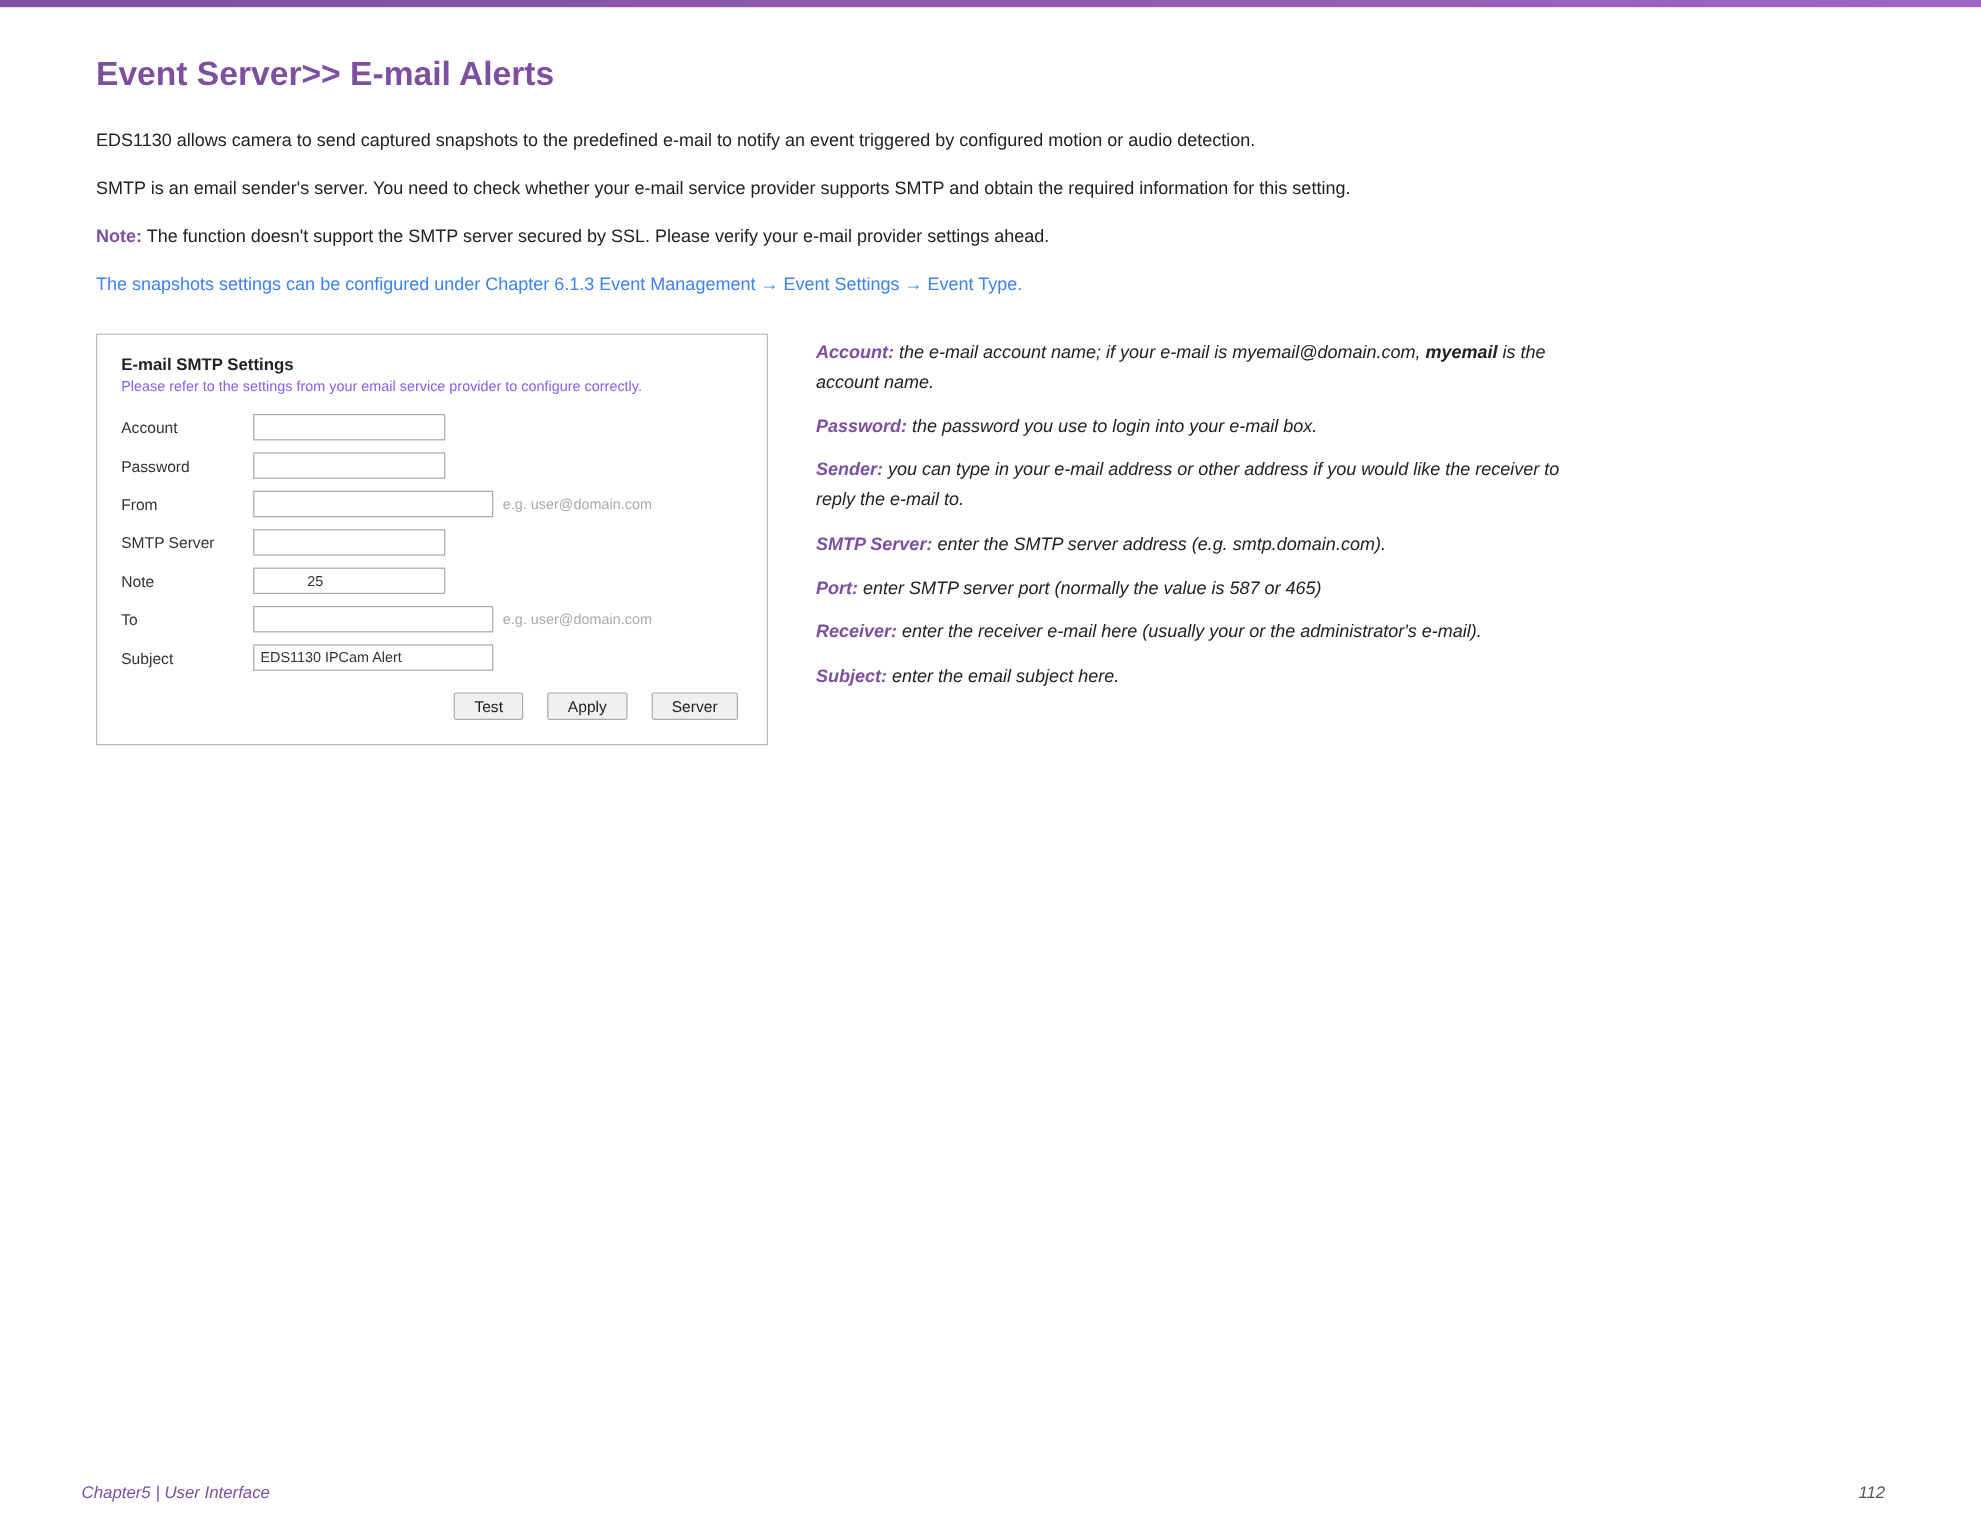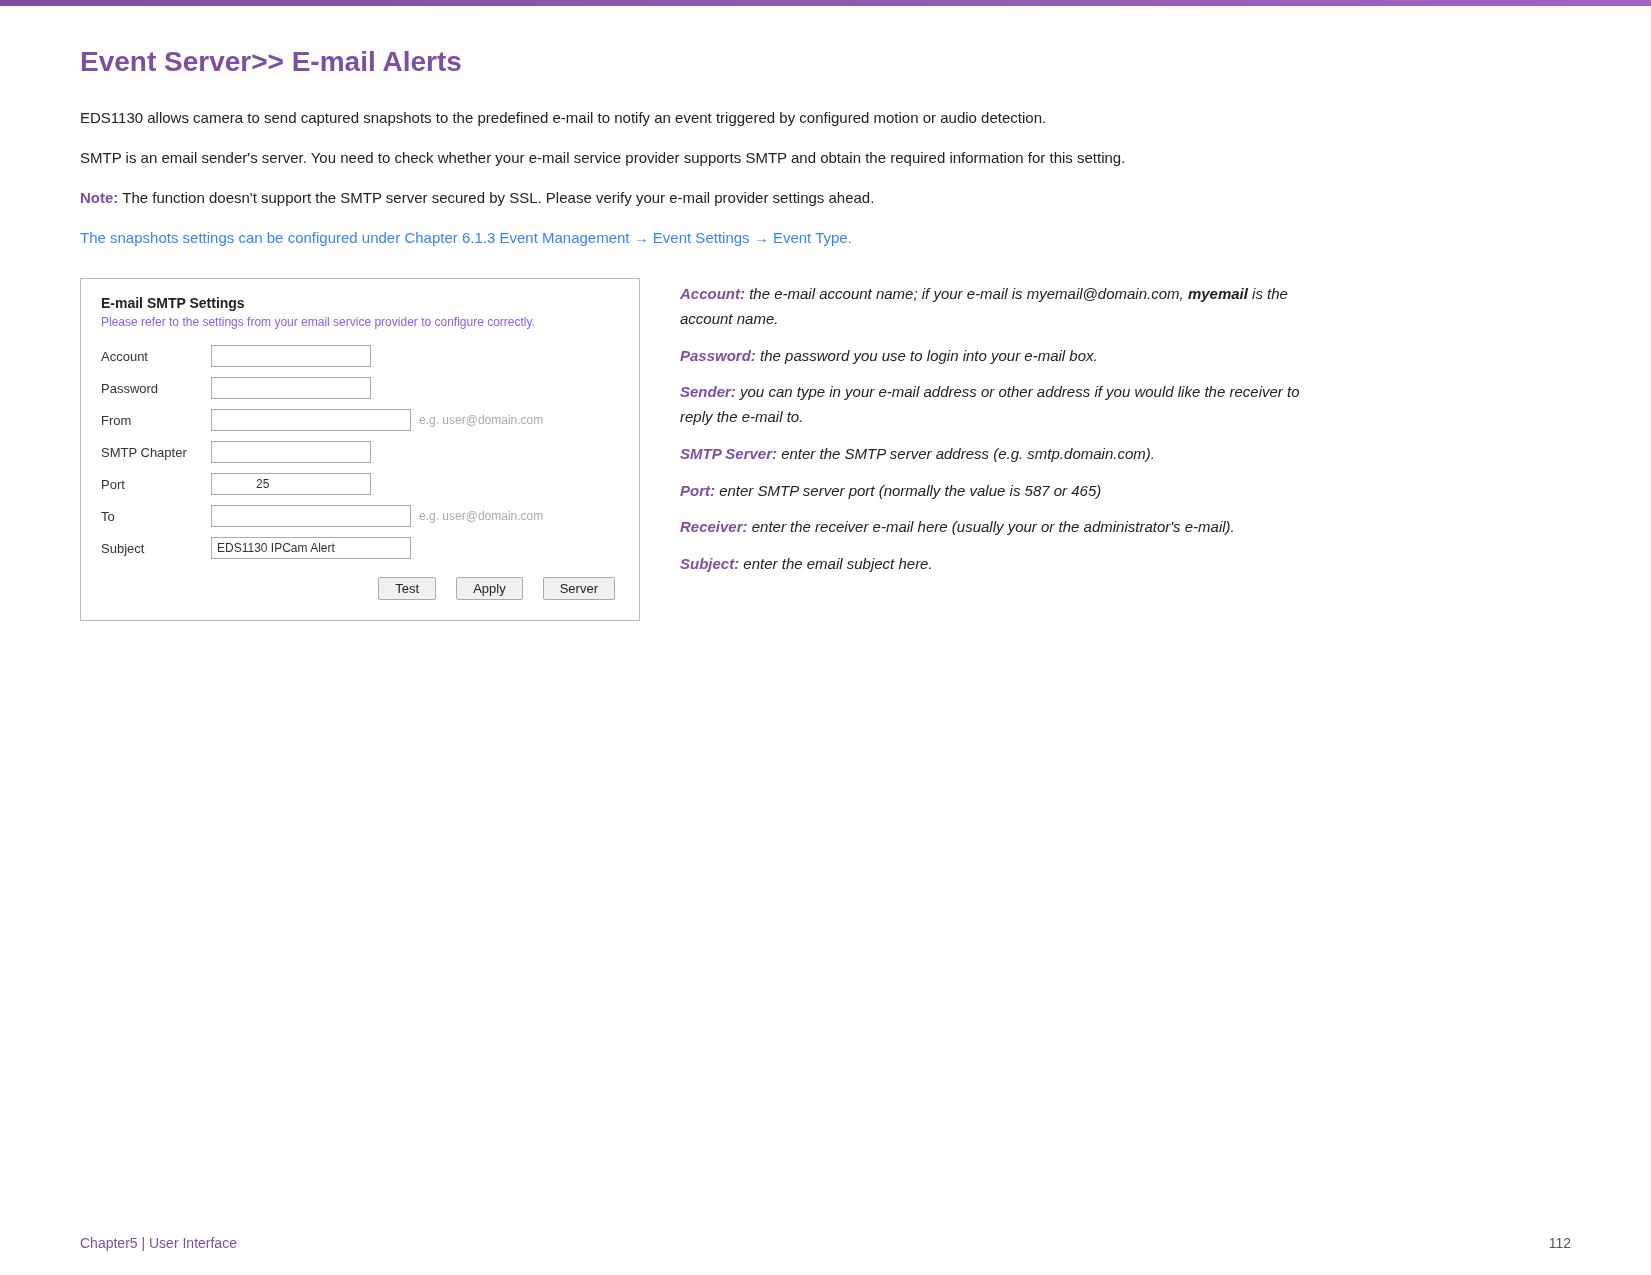--- a/index.html
+++ b/index.html
@@ -140,24 +140,25 @@
       max-width: 640px;
     }
     .desc-para .desc-label {
       color: #7c4fa0;
       font-weight: bold;
     }
     
     .page-footer {
       position: absolute;
       bottom: 24px;
-      left: 80px;
+      left: 68px;
       right: 80px;
       display: flex;
       justify-content: space-between;
+      font-style: italic;
     }
     .footer-left {
       font-size: 14px;
       color: #7c4fa0;
     }
     .footer-right {
       font-size: 14px;
       color: #555;
     }
   </style>
@@ -195,26 +196,26 @@
         <input class="smtp-form-input short" type="password" value="" style="">
       </div>
 
       <div class="smtp-form-row">
         <span class="smtp-form-label">From</span>
         <input class="smtp-form-input long" type="text" value="" style="">
         <span class="smtp-form-placeholder">e.g. user@domain.com</span>
       </div>
 
       <div class="smtp-form-row">
-        <span class="smtp-form-label">SMTP Chapter</span>
+        <span class="smtp-form-label">SMTP Server</span>
         <input class="smtp-form-input short" type="text" value="" style="">
       </div>
 
       <div class="smtp-form-row">
-        <span class="smtp-form-label">Port</span>
+        <span class="smtp-form-label">Note</span>
         <input class="smtp-form-input short" type="text" value="25" style="">
       </div>
 
       <div class="smtp-form-row">
         <span class="smtp-form-label">To</span>
         <input class="smtp-form-input long" type="text" value="" style="">
         <span class="smtp-form-placeholder">e.g. user@domain.com</span>
       </div>
 
       <div class="smtp-form-row">

